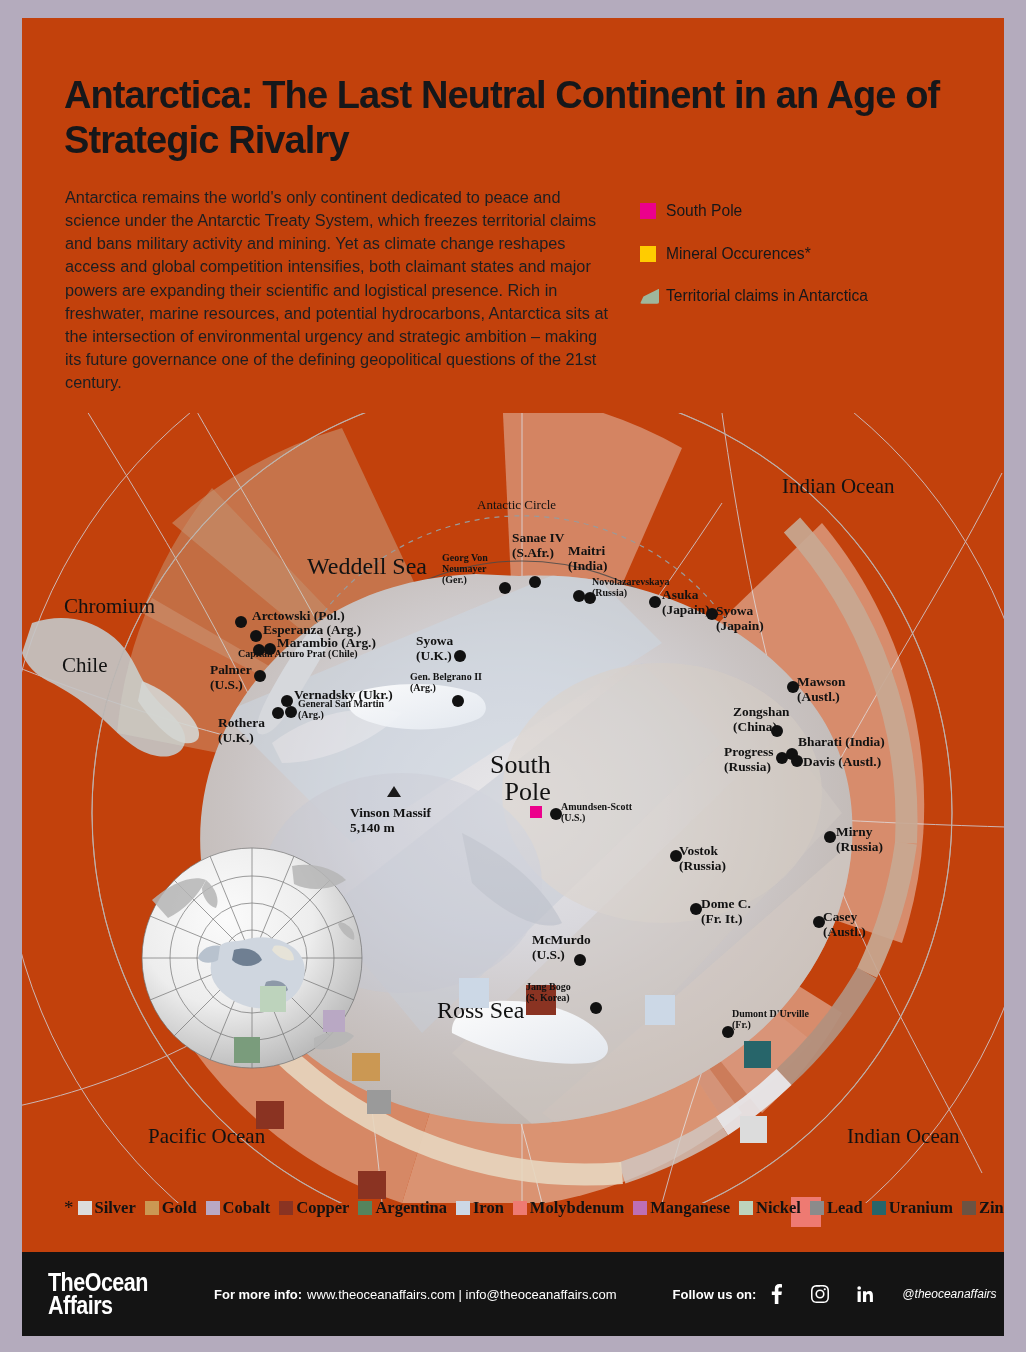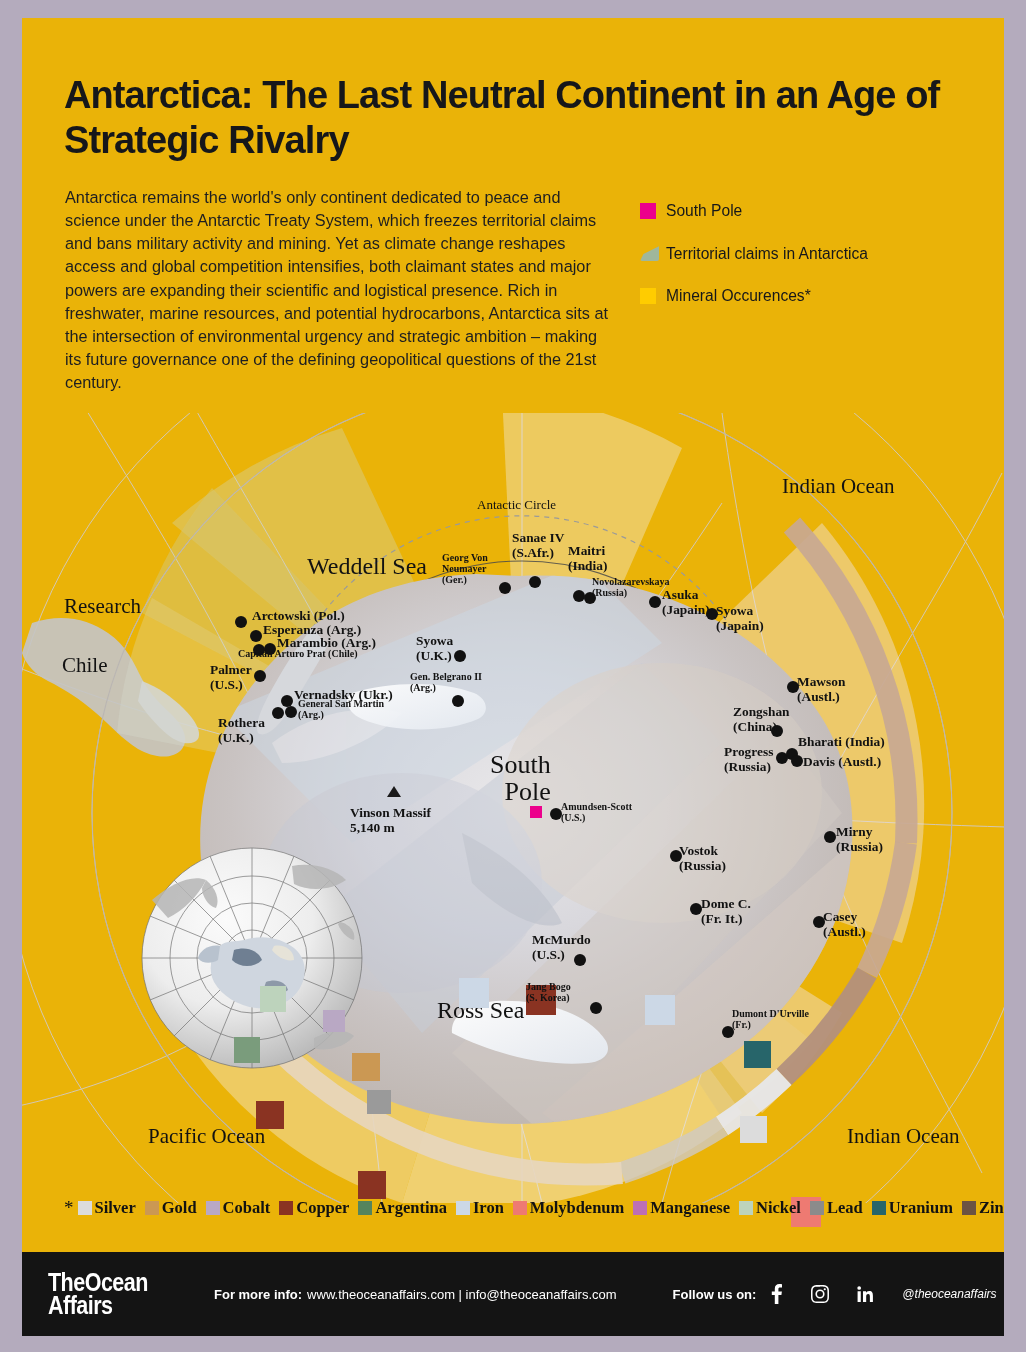--- a/index.html
+++ b/index.html
@@ -6,21 +6,21 @@
   html, body { margin:0; padding:0; }
   body {
     width:1026px; height:1352px;
     background:#b4abbd;
     font-family:"Liberation Sans", sans-serif;
     overflow:hidden;
   }
   .page {
     position:absolute; left:22px; top:18px;
     width:982px; height:1318px;
-    background:#eab308;
+    background:#c2410c;
     overflow:hidden;
   }
 
   
   .title {
     position:absolute; left:42px; top:55px; width:880px;
     font-size:38px; font-weight:bold; line-height:1.18;
     letter-spacing:-0.9px; color:#16171a;
   }
   .intro {
@@ -109,29 +109,29 @@
 
   <div class="legend">
     <div class="legend-row">
       <span class="lg-sym">
           <span class="lg-sq" style="background:#ec008c"></span>
         </span>
       <span class="lg-label">South Pole</span>
     </div>
     <div class="legend-row">
       <span class="lg-sym">
+          <span class="lg-sq" style="background:#ffcc00"></span>
+        </span>
+      <span class="lg-label">Mineral Occurences*</span>
+    </div>
+    <div class="legend-row">
+      <span class="lg-sym">
           <span class="lg-wedge"></span>
         </span>
       <span class="lg-label">Territorial claims in Antarctica</span>
-    </div>
-    <div class="legend-row">
-      <span class="lg-sym">
-          <span class="lg-sq" style="background:#ffcc00"></span>
-        </span>
-      <span class="lg-label">Mineral Occurences*</span>
     </div>
   </div>
 
   <div class="map">
 
     <svg width="982" height="790" viewBox="0 0 982 790">
       <defs>
         <radialGradient id="ice" cx="48%" cy="42%" r="62%">
           <stop offset="0%" stop-color="#e9e8ea"></stop>
           <stop offset="38%" stop-color="#d9d8dd"></stop>
@@ -278,21 +278,21 @@
           <path d="M22,-12 C32,-14 42,-8 42,2 C34,4 24,-2 20,-8 Z" fill="#e6e3d8"></path>
         </g>
       </g>
     </svg>
 
     <div class="maplabel ocean" style="left:760px; top:62px;">Indian Ocean</div>
     <div class="maplabel ocean" style="left:825px; top:712px;">Indian Ocean</div>
     <div class="maplabel ocean" style="left:126px; top:712px;">Pacific Ocean</div>
     <div class="maplabel sea" style="left:285px; top:140px;">Weddell Sea</div>
     <div class="maplabel sea" style="left:415px; top:584px;">Ross Sea</div>
-    <div class="maplabel country" style="left:42px; top:182px;">Research</div>
+    <div class="maplabel country" style="left:42px; top:182px;">Chromium</div>
     <div class="maplabel country" style="left:40px; top:241px;">Chile</div>
     <div class="maplabel circlbl" style="left:455px; top:85px;">Antactic Circle</div>
 
     <div class="maplabel polelbl" style="left:468px; top:338px; white-space:pre;text-align:right;"><span>South
 Pole</span></div>
     <div class="pink" style="left:508px; top:393px;"></div>
 
     <div class="tri" style="left:365px; top:373px;"></div>
     <div class="maplabel vinson" style="left:328px; top:392px;">
       <span>Vinson Massif</span><br>

